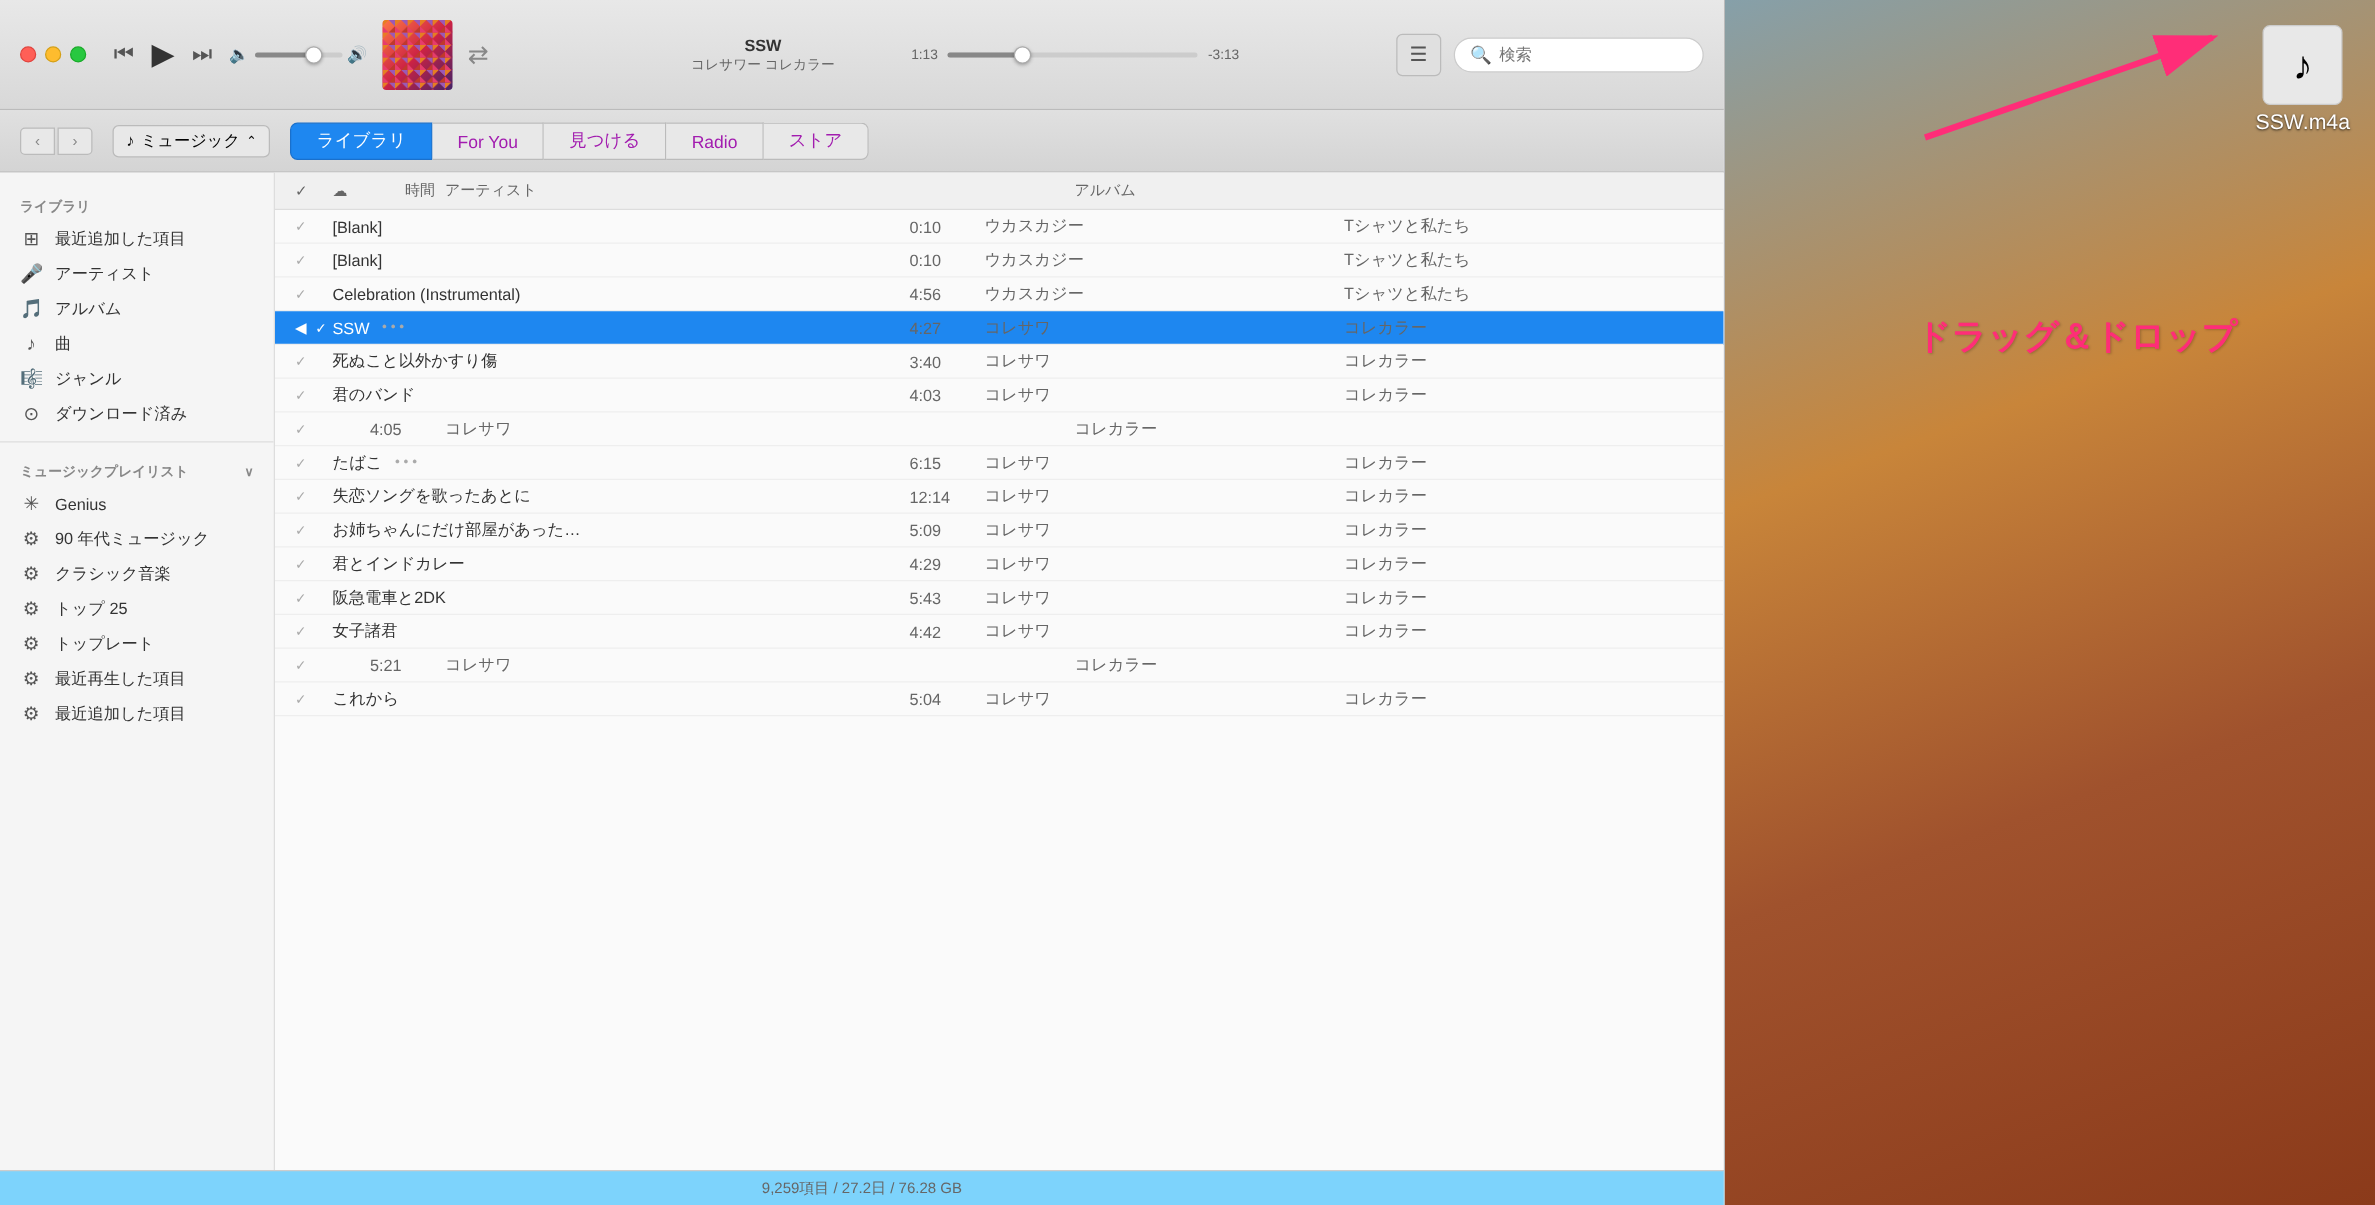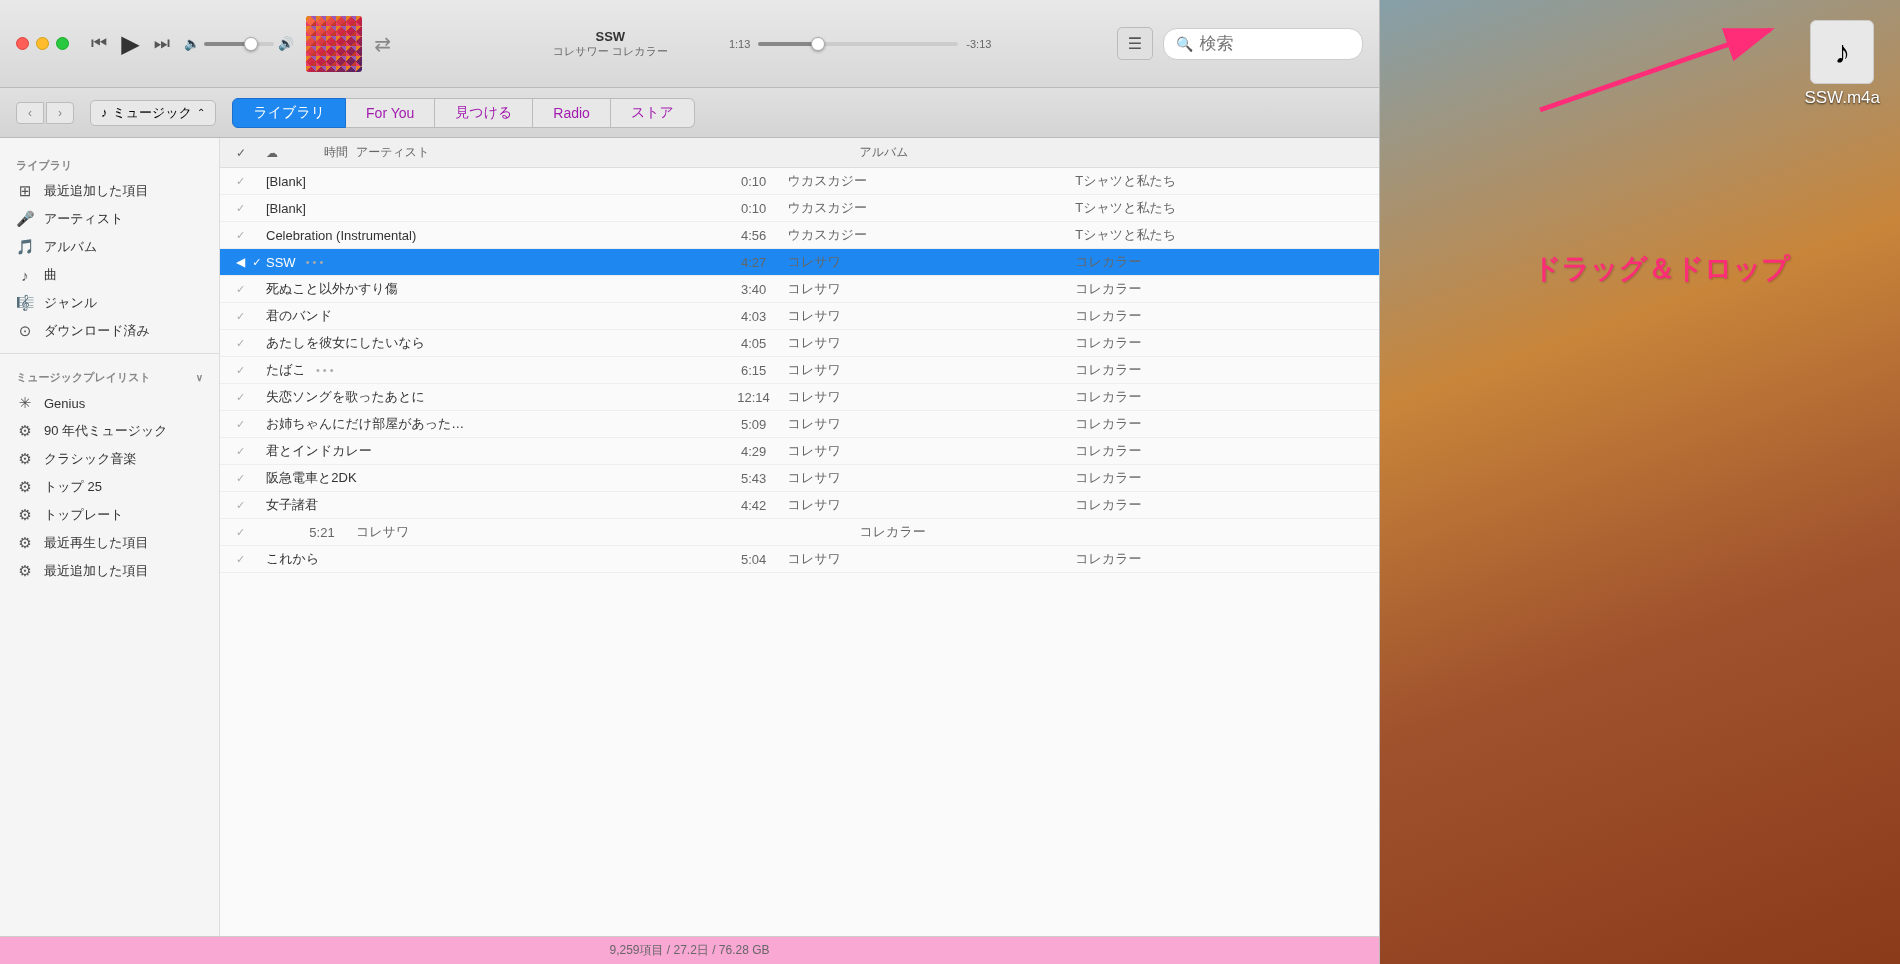--- a/index.html
+++ b/index.html
@@ -265,21 +265,21 @@
       gap: 6px;
       width: 200px;
     }
     .search-icon {
       color: #aaa;
       font-size: 14px;
     }
     .search-input {
       border: none;
       outline: none;
-      font-size: 17px;
+      font-size: 13px;
       color: #ef4444;
       background: transparent;
       width: 140px;
     }
 
     
     .nav-bar {
       height: 50px;
       background: linear-gradient(to bottom, #e0e0e0, #d4d4d4);
       border-bottom: 1px solid #bbb;
@@ -451,41 +451,41 @@
     }
 
     .track-check {
       width: 30px;
       font-size: 11px;
       color: #aaa;
     }
     .track-row.selected .track-check { color: white; }
     .track-name { flex: 3; display: flex; align-items: center; gap: 6px; }
     .track-cloud { width: 30px; }
-    .track-time { width: 60px; text-align: center; padding-right: 8px; color: #666; }
+    .track-time { width: 60px; text-align: left; padding-right: 8px; color: #666; }
     .track-artist { flex: 2; color: #666; }
     .track-album { flex: 2; color: #666; }
 
     .playing-indicator {
       color: #1e87f0;
       font-size: 12px;
       margin-right: 4px;
     }
     .track-row.selected .playing-indicator { color: white; }
 
     .more-dots {
       color: #aaa;
       font-size: 11px;
       margin-left: 4px;
     }
 
     
     .status-bar {
       height: 28px;
-      background: #f9a8d4;
+      background: #7dd3fc;
       border-top: 1px solid #ccc;
       display: flex;
       align-items: center;
       justify-content: center;
       font-size: 12px;
       color: #666;
       flex-shrink: 0;
     }
 
     
@@ -723,21 +723,20 @@
       <div class="track-row">
         <div class="track-check">✓</div>
         <div class="track-name">君のバンド</div>
         <div class="track-cloud"></div>
         <div class="track-time">4:03</div>
         <div class="track-artist">コレサワ</div>
         <div class="track-album">コレカラー</div>
       </div>
       <div class="track-row">
         <div class="track-check">✓</div>
-        <div class="track-name">あたしを彼女にしたいなら</div>
         <div class="track-cloud"></div>
         <div class="track-time">4:05</div>
         <div class="track-artist">コレサワ</div>
         <div class="track-album">コレカラー</div>
       </div>
       <div class="track-row">
         <div class="track-check">✓</div>
         <div class="track-name">
           たばこ
           <span class="more-dots">• • •</span>

